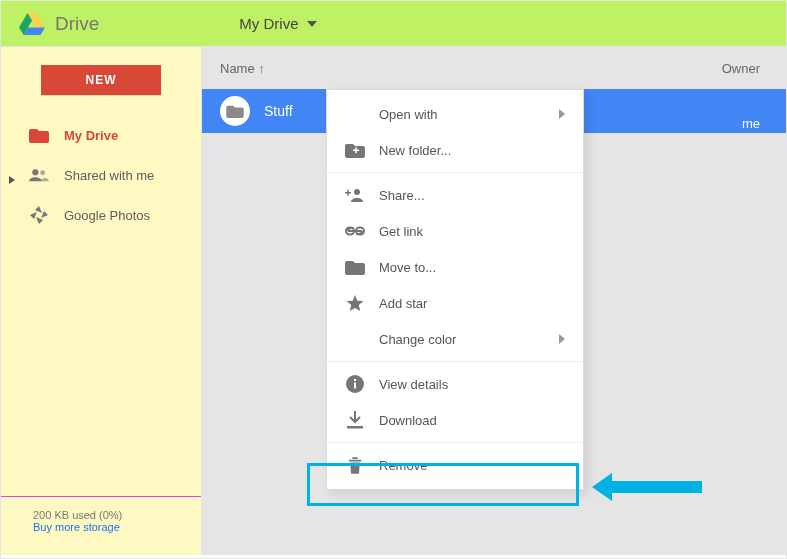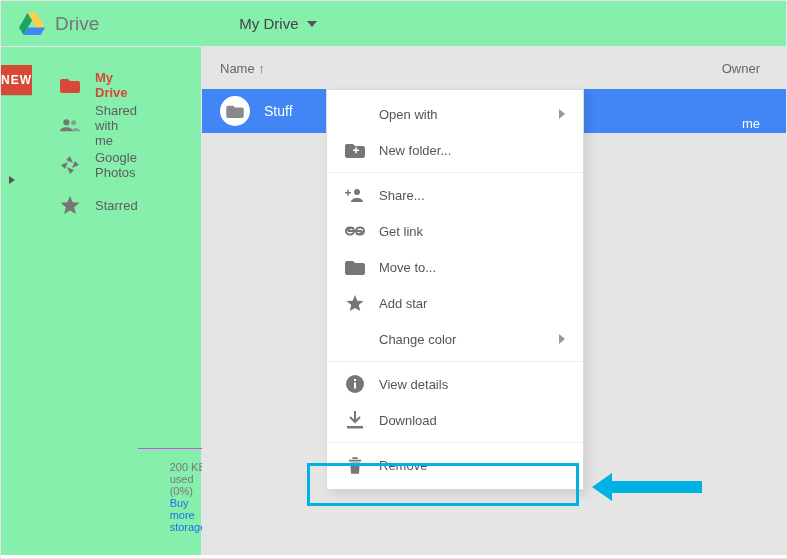--- a/index.html
+++ b/index.html
@@ -1,23 +1,23 @@
 <!DOCTYPE html>
 <html><head>
 <meta charset="utf-8">
 <style>
   * { box-sizing: border-box; margin: 0; padding: 0; }
   body { font-family: Arial, Helvetica, sans-serif; font-size: 13px; color: #333; background:#fff; width:787px; height:559px; overflow:hidden; border:1px solid #e5e5e5;}
-  .header { height:46px; background:#86efac; border-bottom:1px solid #e5e5e5; display:flex; align-items:center; padding:0 18px;}
+  .header { height:46px; background:#bef264; border-bottom:1px solid #e5e5e5; display:flex; align-items:center; padding:0 18px;}
   .logo-row { display:flex; align-items:center; gap:10px; }
   .drive-title { font-size:19px; color:#767676; }
   .toolbar { padding-left:140px; display:flex; align-items:center;}
   .crumb { font-size:15px; color:#444; display:flex; align-items:center; gap:8px; cursor:pointer;}
   .main { display:flex; height:508px; }
-  .sidebar { width:201px; background:#86efac; border-right:1px solid #e5e5e5; padding:18px 0 10px 0; position:relative; display:flex; flex-direction:row;}
+  .sidebar { width:201px; background:#fef9c3; border-right:1px solid #e5e5e5; padding:18px 0 10px 0; position:relative; display:flex; flex-direction:column;}
   .new-btn { margin:0 auto 20px auto; width:120px; height:30px; background:#d74836; color:#fff; font-weight:bold; font-size:12px; letter-spacing:1px; border:none; display:flex; align-items:center; justify-content:center; cursor:pointer; box-shadow:0 1px 0 rgba(0,0,0,.1);}
   .nav { list-style:none; }
   .nav li { display:flex; align-items:center; height:40px; padding-left:28px; gap:15px; color:#5d5d5d; cursor:pointer; font-size:13px;}
   .nav li .nav-icon { width:20px; height:20px; display:flex; align-items:center; justify-content:center;}
   .nav li.active { color:#d74836; font-weight:bold;}
   .nav li.active .nav-icon svg, .nav li.active .nav-icon { color:#d74836;}
   .caret-marker { position:absolute; left:8px; top:129px; color:#444;}
   .storage { margin-top:auto; border-top:1px solid #d946ef; padding:12px 32px; font-size:11px; color:#777;}
   .storage a { color:#1a73e8; text-decoration:none; font-size:11px;text-align:center;}
   .content { flex:1; position:relative; background:#e5e5e5;}
@@ -96,28 +96,20 @@
         <span class="nav-icon">
             <svg width="20" height="20" viewBox="0 0 20 20" fill="#767676">
               <path d="M10 1l3 7-7-3z"></path>
               <path d="M19 10l-7 3 3-7z"></path>
               <path d="M10 19l-3-7 7 3z"></path>
               <path d="M1 10l7-3-3 7z"></path>
             </svg>
           </span>
         <span>Google Photos</span>
       </li>
-      <li>
-        <span class="nav-icon">
-            <svg width="20" height="19" viewBox="0 0 20 19" fill="#767676">
-              <path d="M10 0l2.6 6.3 6.9.5-5.3 4.5 1.7 6.7L10 14.5 4.1 18l1.7-6.7L.5 6.8l6.9-.5z"></path>
-            </svg>
-          </span>
-        <span>Starred</span>
-      </li>
     </ul>
     <div class="storage">
       <div>200 KB used (0%)</div>
       <a href="#">Buy more storage</a>
     </div>
   </div>
 
   <div class="content">
     <div class="cols">
       <span><span>Name</span> <span>↑</span></span>

